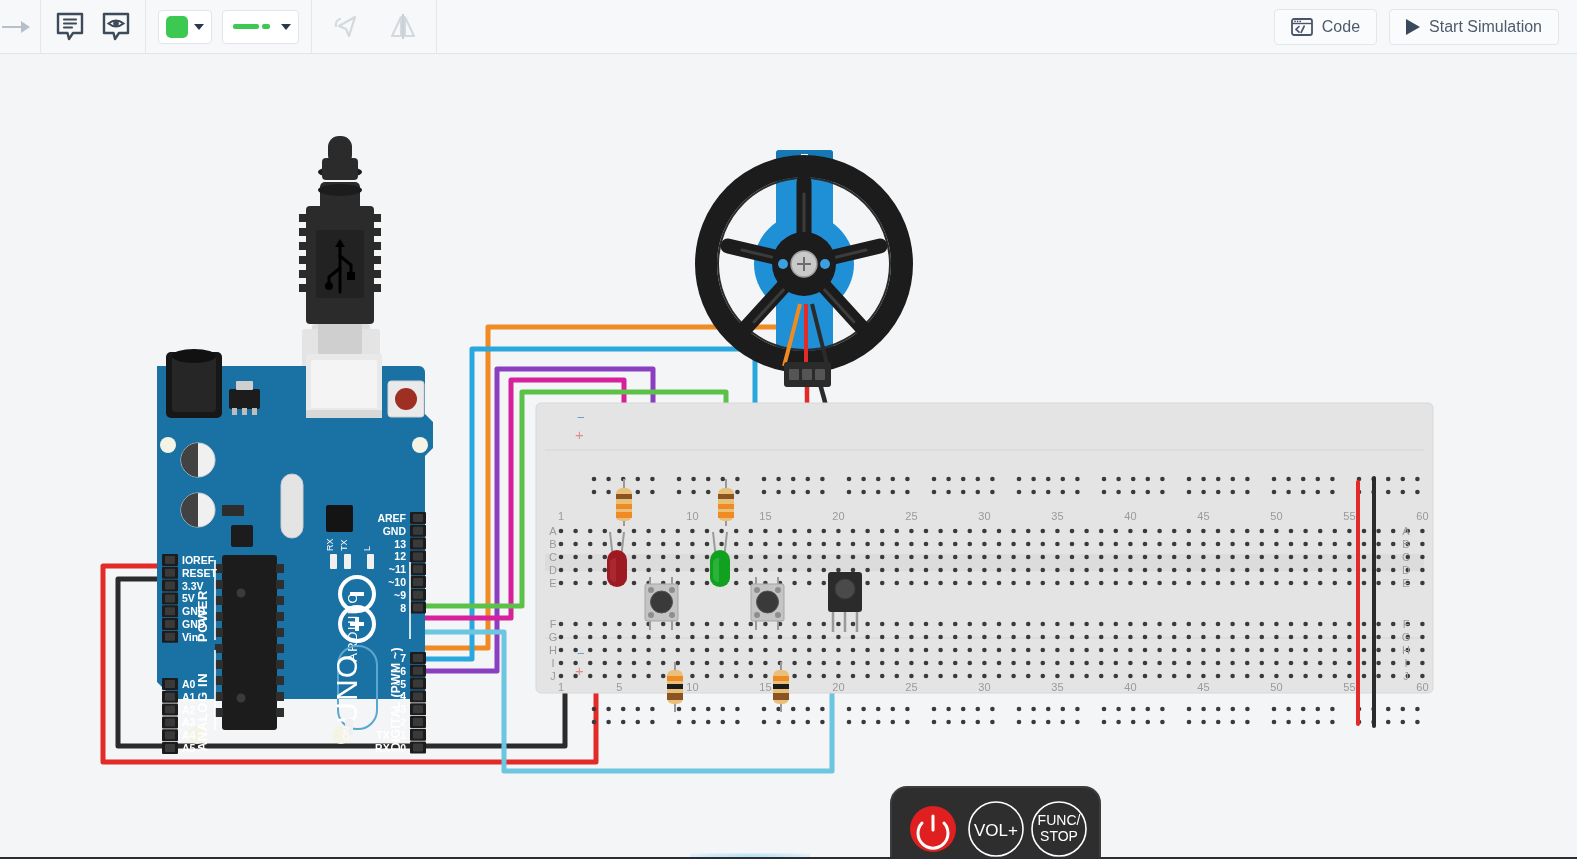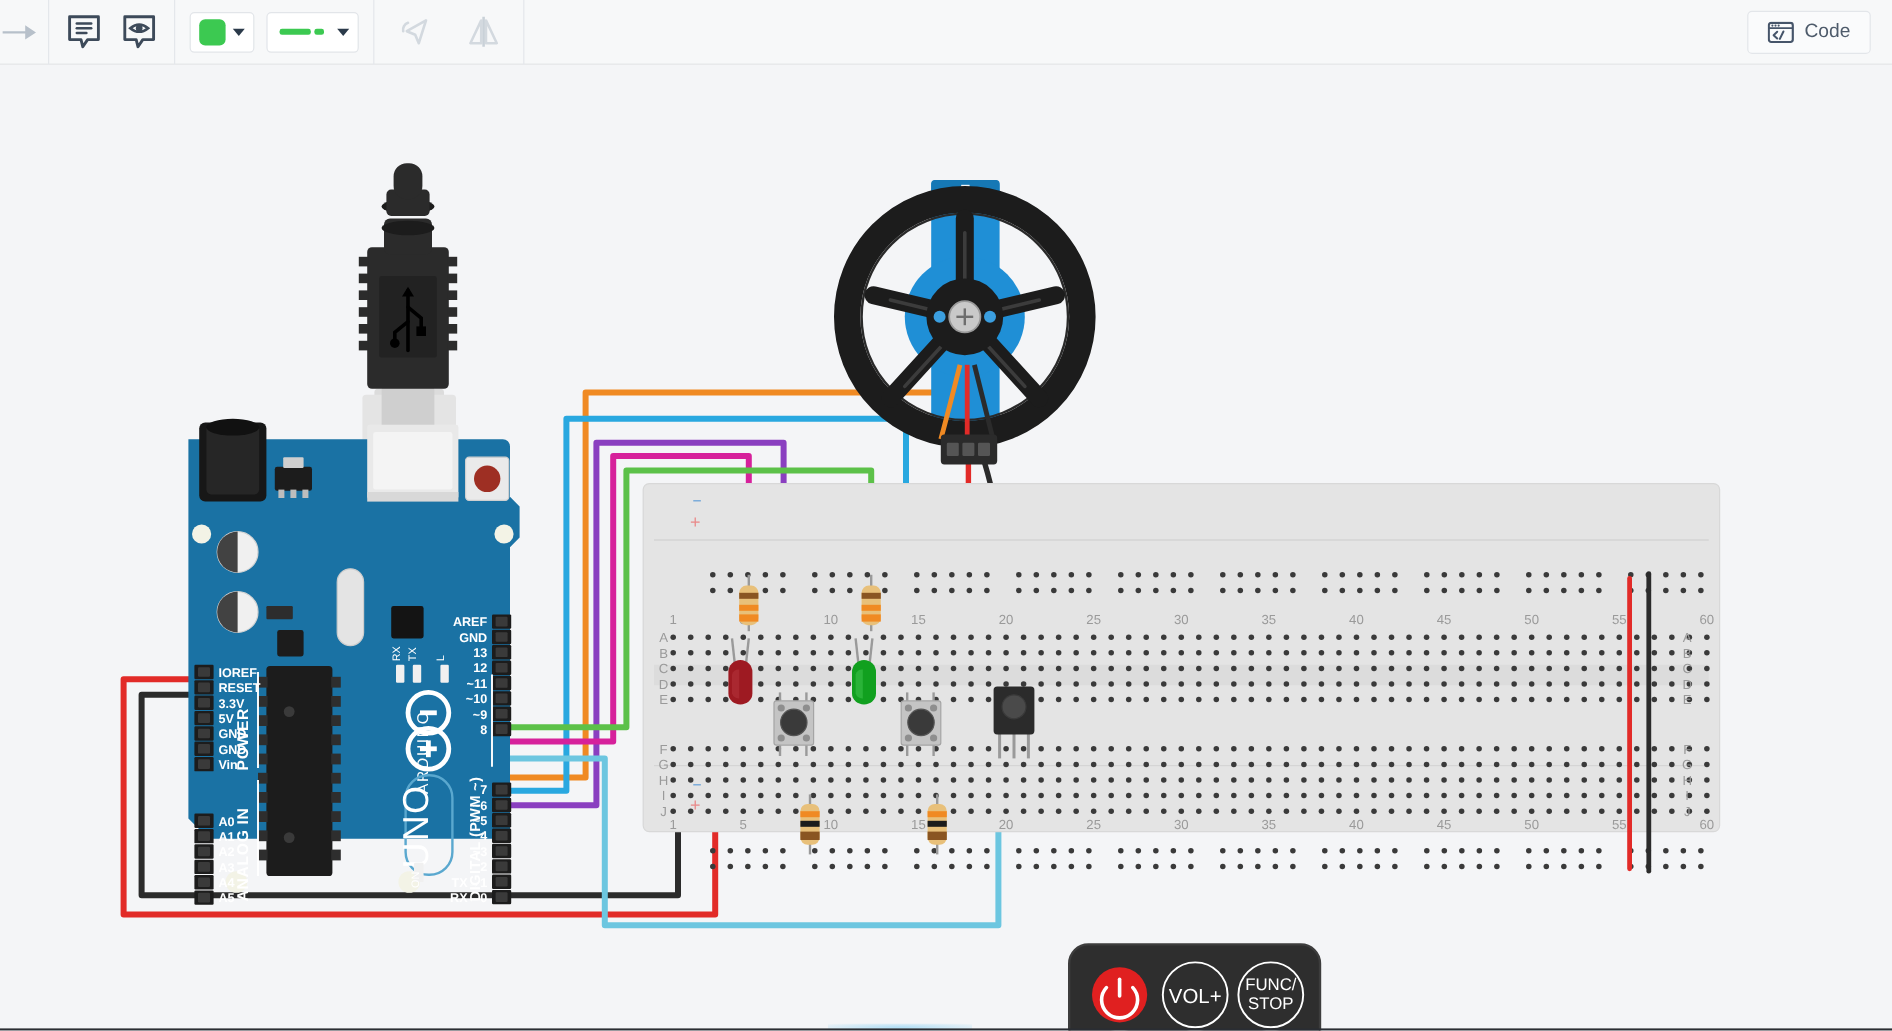--- a/index.html
+++ b/index.html
@@ -150,20 +150,24 @@
         <svg width="22" height="18" viewBox="0 0 22 18">
           <rect x="1" y="1" width="20" height="16" rx="2" fill="none" stroke="#46556a" stroke-width="1.8"></rect>
           <line x1="1" y1="5.5" x2="21" y2="5.5" stroke="#46556a" stroke-width="1.4"></line>
           <circle cx="4" cy="3.3" r="0.9" fill="#46556a"></circle>
             <circle cx="6.6" cy="3.3" r="0.9" fill="#46556a"></circle>
             <circle cx="9.2" cy="3.3" r="0.9" fill="#46556a"></circle>
           <path d="M8 8.5 L5 11.3 L8 14.1" fill="none" stroke="#46556a" stroke-width="1.7" stroke-linecap="round" stroke-linejoin="round"></path>
           <line x1="10.2" y1="14.4" x2="13.2" y2="8.2" stroke="#46556a" stroke-width="1.7" stroke-linecap="round"></line>
         </svg>
         <span>Code</span>
+      </div>
+      <div class="hdr-btn">
+        <span class="play-tri"></span>
+        <span>Start Simulation</span>
       </div>
     </div>
   </div>
 
   <div id="canvas">
 
     <svg id="wires-svg">
       <g fill="none" stroke-linecap="round" stroke-linejoin="round" stroke-width="5">
 
         <path d="M168 512 H103 V708 H596 V630" stroke="#e22b28" stroke-width="5"></path>

